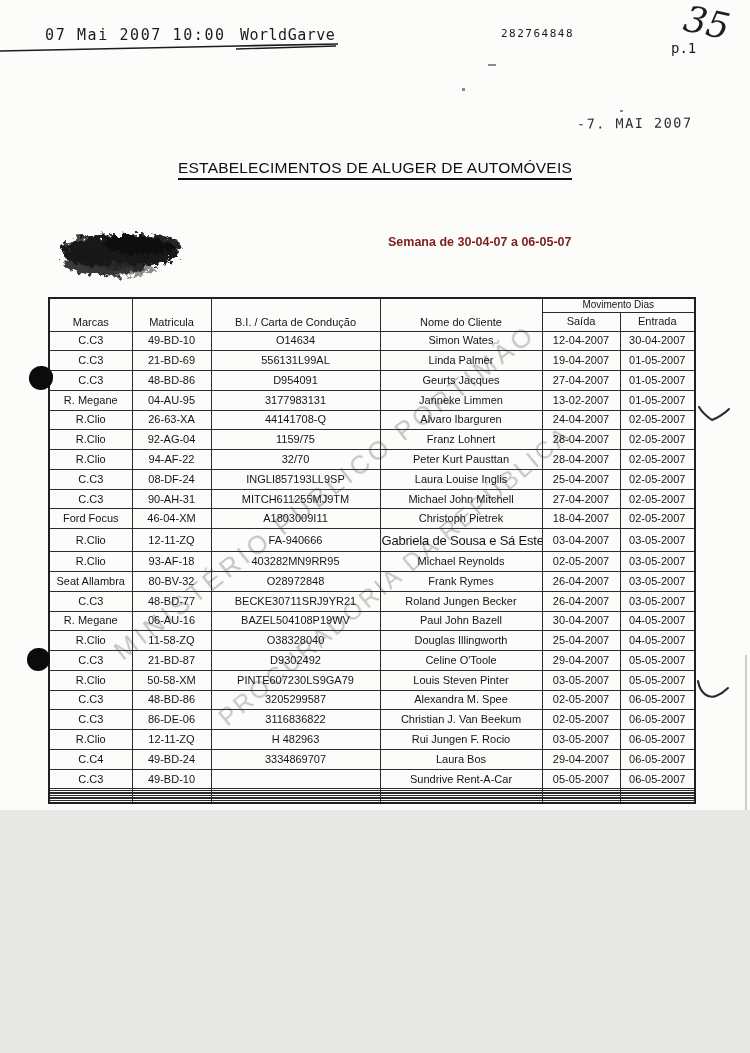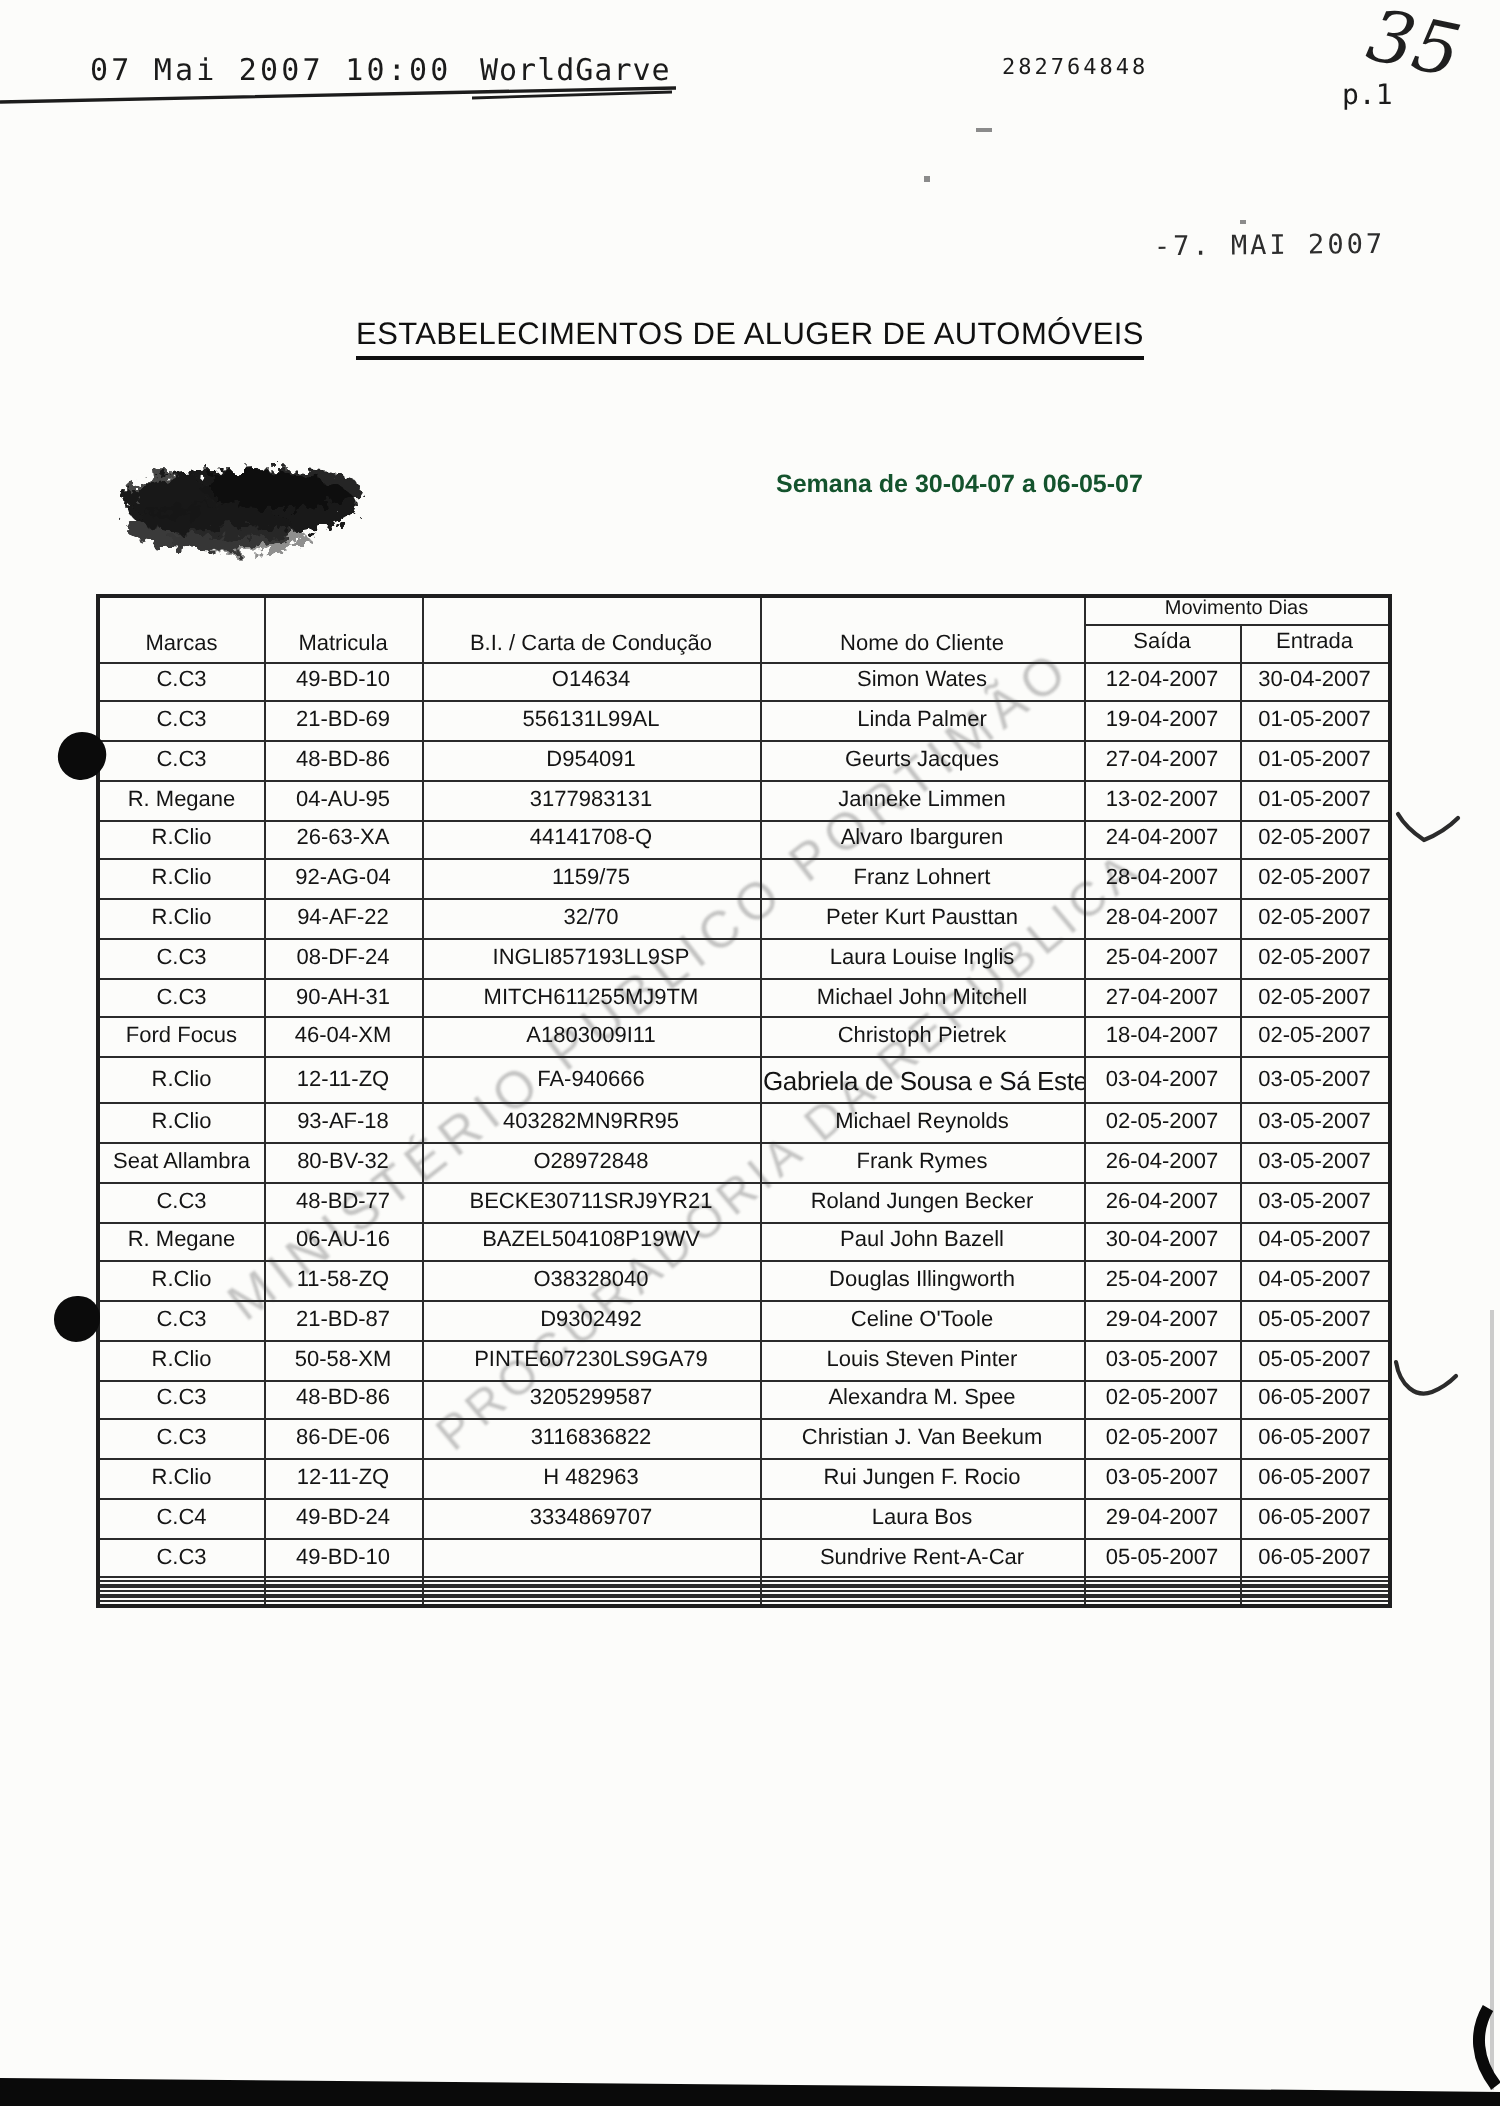--- a/index.html
+++ b/index.html
@@ -1,37 +1,37 @@
 <!DOCTYPE html>
 <html><head>
 <meta charset="utf-8">
 <style>
   html,body{margin:0;padding:0;background:#e8e8e6;}
   .page{
-    position:relative;width:750px;height:1053px;margin:0 auto;
+    position:relative;width:750px;height:810px;margin:0 auto;
     background:#fcfcfa;overflow:hidden;
     font-family:"Liberation Sans",sans-serif;color:#161616;
   }
   
   .fax-text{position:absolute;font-family:"DejaVu Sans Mono",monospace;color:#1b1b1b;}
   .fax-datetime{left:45px;top:26px;font-size:15px;letter-spacing:1.6px;}
   .fax-sender{left:240px;top:26px;font-size:15px;letter-spacing:.5px;}
   .fax-number{left:501px;top:27px;font-size:11px;letter-spacing:1.5px;}
   .fax-page{left:671px;top:28px;font-size:14px;margin-top:12px;}
   .handwritten{position:absolute;left:684px;top:2px;font-family:"DejaVu Serif",serif;
     font-style:italic;font-size:36px;color:#1f1f1f;transform:rotate(12deg);font-weight:400;}
   .received-stamp{position:absolute;left:577px;top:115px;font-family:"DejaVu Sans Mono",monospace;
     font-size:13.5px;letter-spacing:1.5px;color:#2d2d2d;transform:rotate(-.6deg);}
   
   .title-wrap{position:absolute;left:0;top:159px;width:100%;text-align:center;}
   .doc-title{font-size:15.5px;font-weight:normal;letter-spacing:.2px;color:#101010;
     border-bottom:2px solid #101010;padding-bottom:1px;display:inline-block;}
   .subtitle-wrap{position:absolute;left:0;top:194px;width:100%;text-align:center;}
   .doc-subtitle{font-size:10.5px;font-weight:bold;color:#1a1a1a;}
-  .week-label{position:absolute;left:388px;top:235px;font-size:12.5px;font-weight:bold;color:#14532d;}
+  .week-label{position:absolute;left:388px;top:235px;font-size:12.5px;font-weight:bold;color:#7f1d1d;}
   
   .wm{position:absolute;font-family:"Liberation Sans",sans-serif;color:rgba(118,118,118,.42);
     white-space:nowrap;filter:blur(.4px);z-index:1;text-align:center;}
   .wm1{left:35px;top:477px;width:580px;font-size:26px;letter-spacing:4px;transform:rotate(-38deg);}
   .wm2{left:105px;top:562px;width:580px;font-size:24px;letter-spacing:3px;transform:rotate(-40deg);}
   
   table.rental{
     position:absolute;left:48px;top:297px;width:646px;height:507px;z-index:2;
     border-collapse:collapse;table-layout:fixed;
     font-family:"Liberation Sans",sans-serif;font-size:11px;color:#141414;

